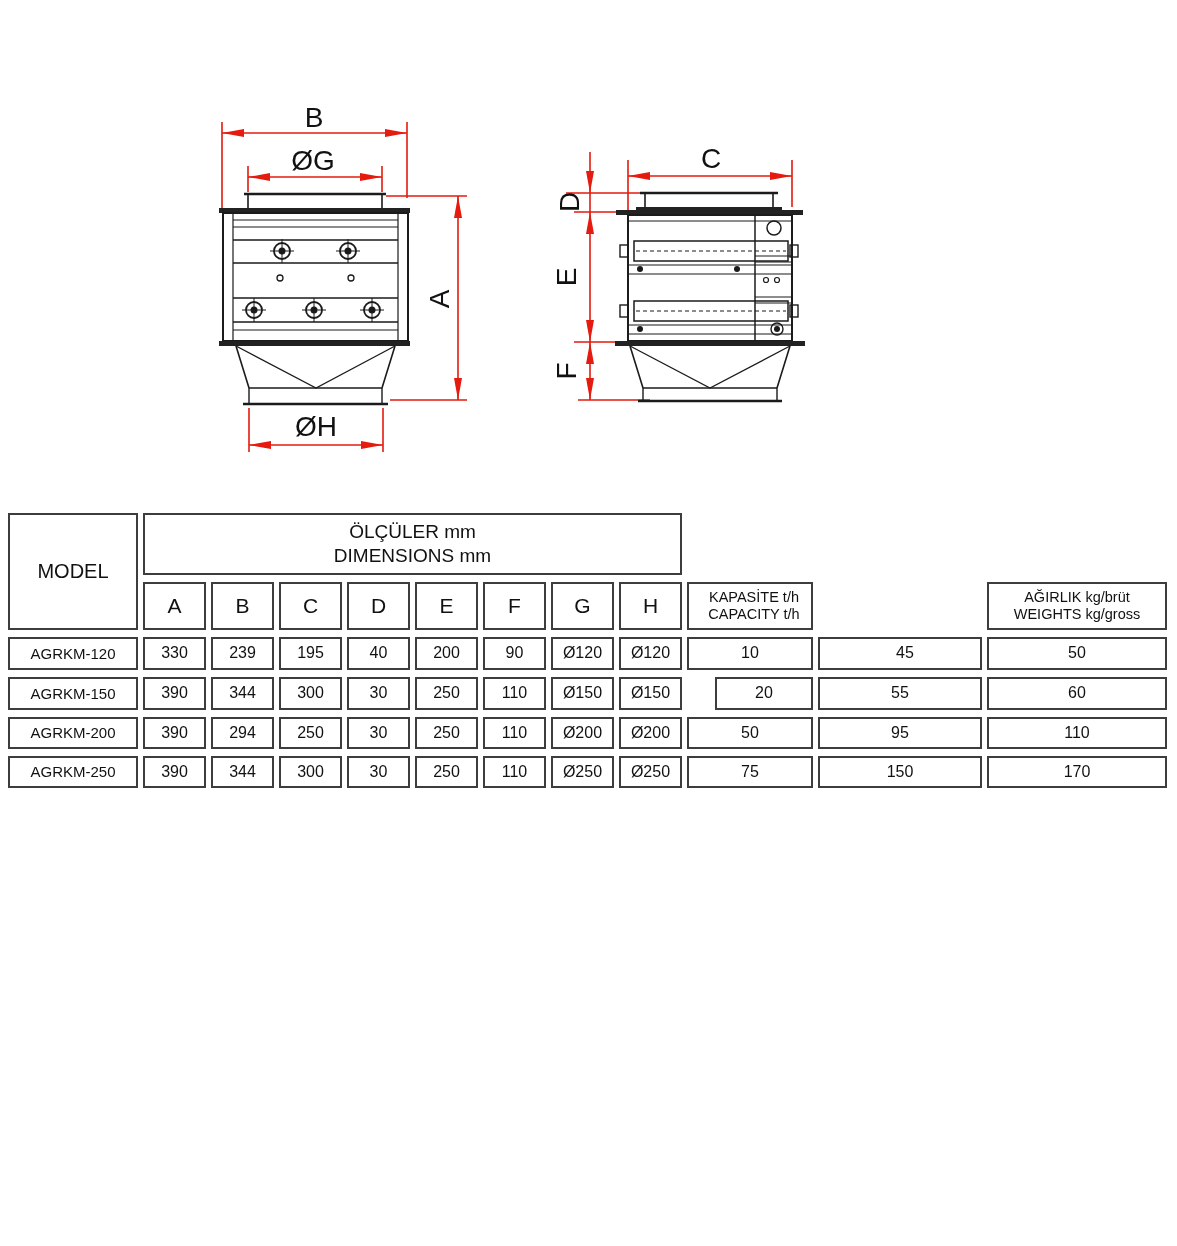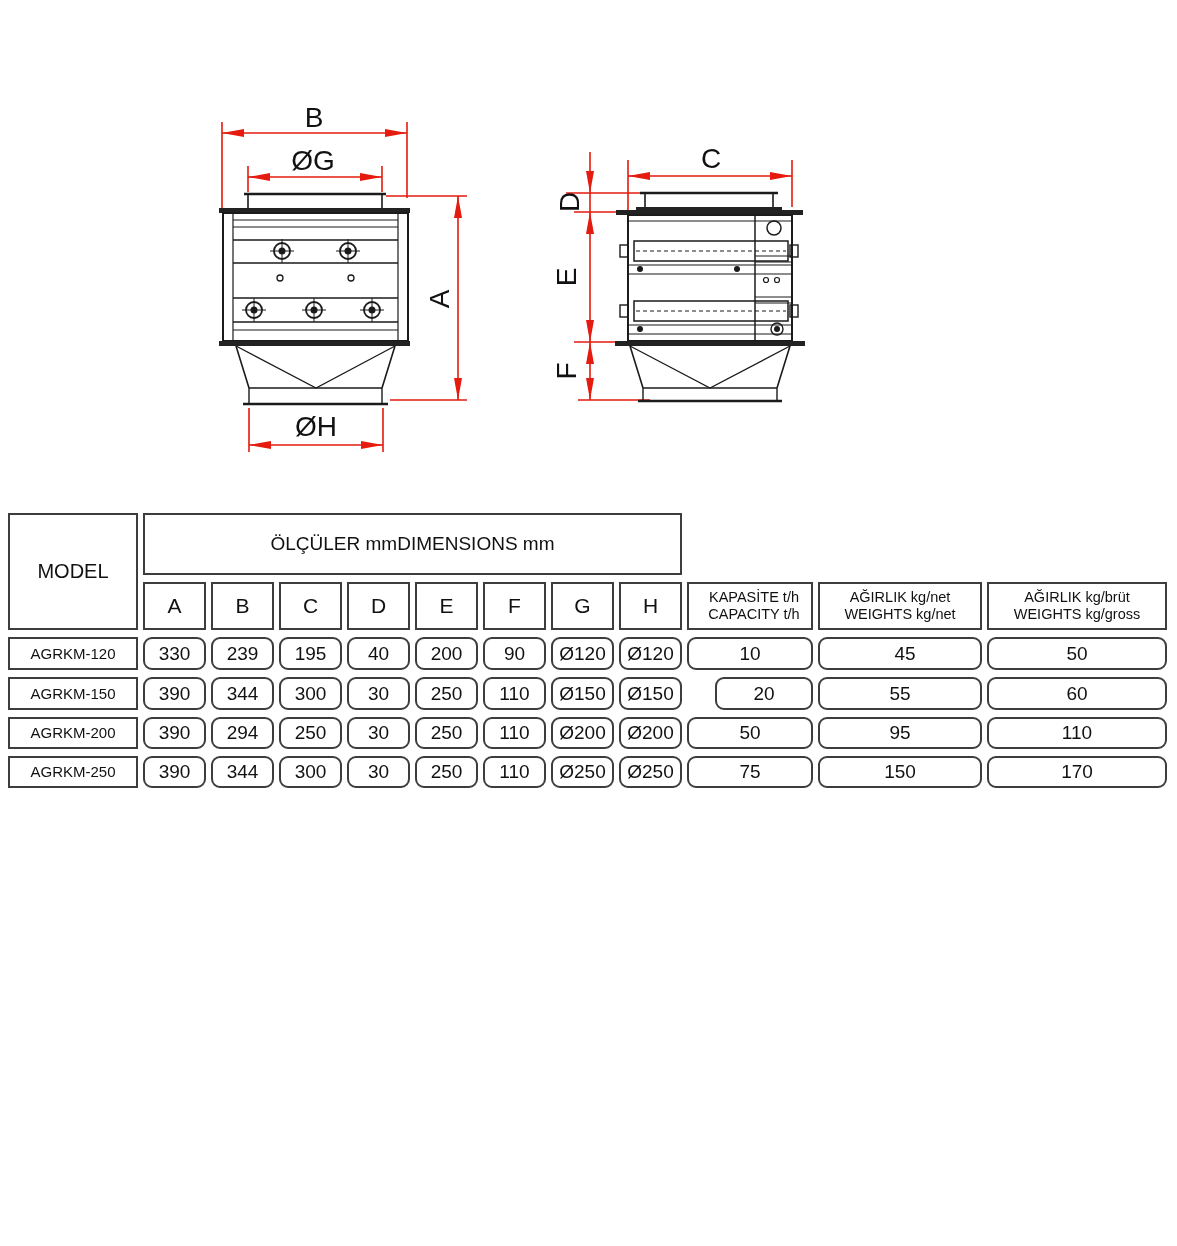--- a/index.html
+++ b/index.html
@@ -14,27 +14,27 @@
     grid-template-columns:130px repeat(8,63px) 126px 164px 180px;
     grid-template-rows:62px 48px 33px 33px 32px 32px;
     column-gap:5px;row-gap:7px;
   }
   .cell{
     border:2px solid #3d3d3d;background:#fff;
     display:flex;align-items:center;justify-content:center;
     text-align:center;line-height:1.15;
   }
   .model-head{grid-row:1/3;grid-column:1;font-size:20px;}
-  .group-head{font-size:19px;text-align:center;}
+  .group-head{flex-direction:column;font-size:19px;text-align:center;}
   .group-dims{grid-row:1;grid-column:2/10;}
   .group-tech{grid-row:1;grid-column:10/13;}
   .group-head .gl{padding:1px 0;}
   .sub-letter{font-size:21px;}
   .sub-tech{flex-direction:column;font-size:14.5px;}
-  .val{font-size:19px;border-radius:9px;}
+  .val{font-size:16px;}
   .modelname{font-size:15px;}
 </style>
 </head>
 <body>
 
 <div class="canvas">
 
   
   <svg width="1177" height="505" viewBox="0 0 1177 505">
     <g stroke-linecap="butt" fill="none">
@@ -194,24 +194,20 @@
       <div class="cell sub-letter" style="grid-area: 2 / 3;">B</div>
       <div class="cell sub-letter" style="grid-area: 2 / 4;">C</div>
       <div class="cell sub-letter" style="grid-area: 2 / 5;">D</div>
       <div class="cell sub-letter" style="grid-area: 2 / 6;">E</div>
       <div class="cell sub-letter" style="grid-area: 2 / 7;">F</div>
       <div class="cell sub-letter" style="grid-area: 2 / 8;">G</div>
       <div class="cell sub-letter" style="grid-area: 2 / 9;">H</div>
       <div class="cell sub-tech" style="grid-area: 2 / 10; padding-left: 8px;">
         <div>KAPASİTE t/h</div>
         <div>CAPACITY t/h</div>
-      </div>
-      <div class="cell sub-tech" style="grid-area: 2 / 11;">
-        <div>AĞIRLIK kg/net</div>
-        <div>WEIGHTS kg/net</div>
       </div>
       <div class="cell sub-tech" style="grid-area: 2 / 12;">
         <div>AĞIRLIK kg/brüt</div>
         <div>WEIGHTS kg/gross</div>
       </div>
       <div class="cell modelname" style="grid-area: 3 / 1;">AGRKM-120</div>
       <div class="cell val" style="grid-area: 3 / 2;">330</div>
       <div class="cell val" style="grid-area: 3 / 3;">239</div>
       <div class="cell val" style="grid-area: 3 / 4;">195</div>
       <div class="cell val" style="grid-area: 3 / 5;">40</div>

